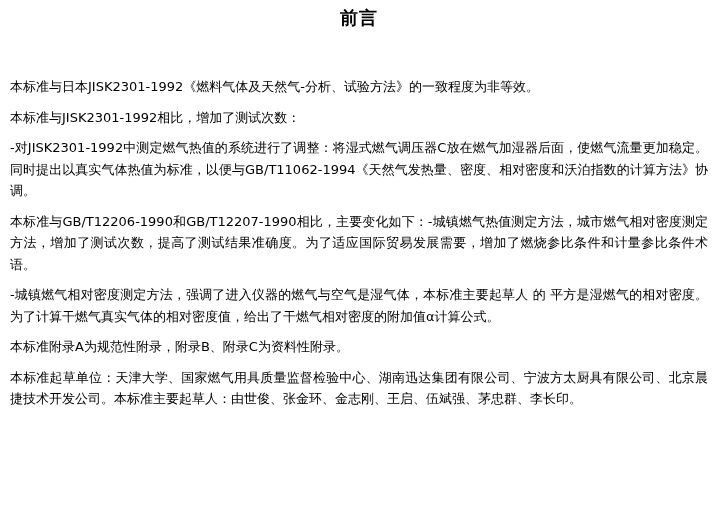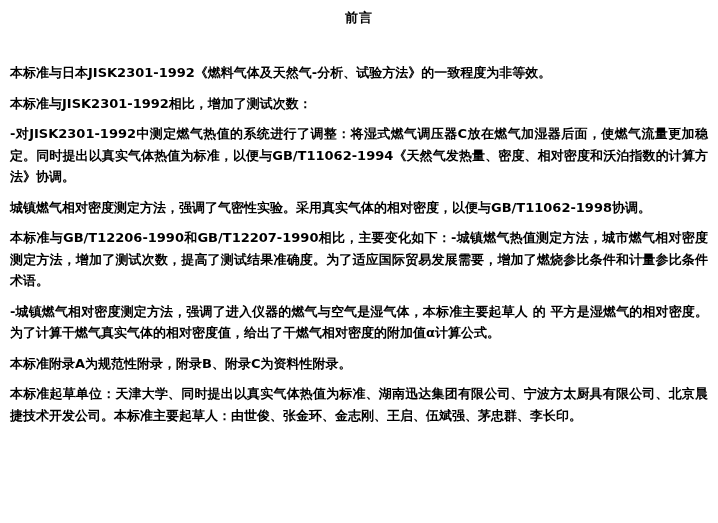--- a/index.html
+++ b/index.html
@@ -16,29 +16,28 @@
   }
   .page {
     position: relative;
     width: 718px;
     height: 523px;
     box-sizing: border-box;
     padding: 0 10px;
   }
   .doc-title {
     text-align: center;
-    font-size: 13px;
+    font-size: 18px;
     line-height: 16px;
     margin-top: 10px;
     margin-bottom: 13px;
     letter-spacing: 1px;
   }
   .body-block {
-    margin-top: 36px;
-    font-weight: bold;
+    margin-top: 50px;
   }
   p.para {
     font-size: 13px;
     line-height: 21.5px;
     margin: 0 0 9px 0;
     text-align: justify;
     text-justify: inter-ideograph;
     word-break: break-all;
   }
   p.para:last-child {
@@ -49,21 +48,20 @@
 <body>
 
 <div class="page">
 
   <h1 class="doc-title">前言</h1>
 
   <div class="body-block">
     <p class="para">本标准与日本JISK2301-1992《燃料气体及天然气-分析、试验方法》的一致程度为非等效。</p>
     <p class="para">本标准与JISK2301-1992相比，增加了测试次数：</p>
     <p class="para">-对JISK2301-1992中测定燃气热值的系统进行了调整：将湿式燃气调压器C放在燃气加湿器后面，使燃气流量更加稳定。同时提出以真实气体热值为标准，以便与GB/T11062-1994《天然气发热量、密度、相对密度和沃泊指数的计算方法》协调。</p>
-    <p class="para">城镇燃气相对密度测定方法，强调了气密性实验。采用真实气体的相对密度，以便与GB/T11062-1998协调。</p>
     <p class="para">本标准与GB/T12206-1990和GB/T12207-1990相比，主要变化如下：-城镇燃气热值测定方法，城市燃气相对密度测定方法，增加了测试次数，提高了测试结果准确度。为了适应国际贸易发展需要，增加了燃烧参比条件和计量参比条件术语。</p>
     <p class="para">-城镇燃气相对密度测定方法，强调了进入仪器的燃气与空气是湿气体，本标准主要起草人 的 平方是湿燃气的相对密度。为了计算干燃气真实气体的相对密度值，给出了干燃气相对密度的附加值α计算公式。</p>
     <p class="para">本标准附录A为规范性附录，附录B、附录C为资料性附录。</p>
-    <p class="para">本标准起草单位：天津大学、同时提出以真实气体热值为标准、湖南迅达集团有限公司、宁波方太厨具有限公司、北京晨捷技术开发公司。本标准主要起草人：由世俊、张金环、金志刚、王启、伍斌强、茅忠群、李长印。</p>
+    <p class="para">本标准起草单位：天津大学、国家燃气用具质量监督检验中心、湖南迅达集团有限公司、宁波方太厨具有限公司、北京晨捷技术开发公司。本标准主要起草人：由世俊、张金环、金志刚、王启、伍斌强、茅忠群、李长印。</p>
 
   </div>
 
 </div>
 
 </body></html>

